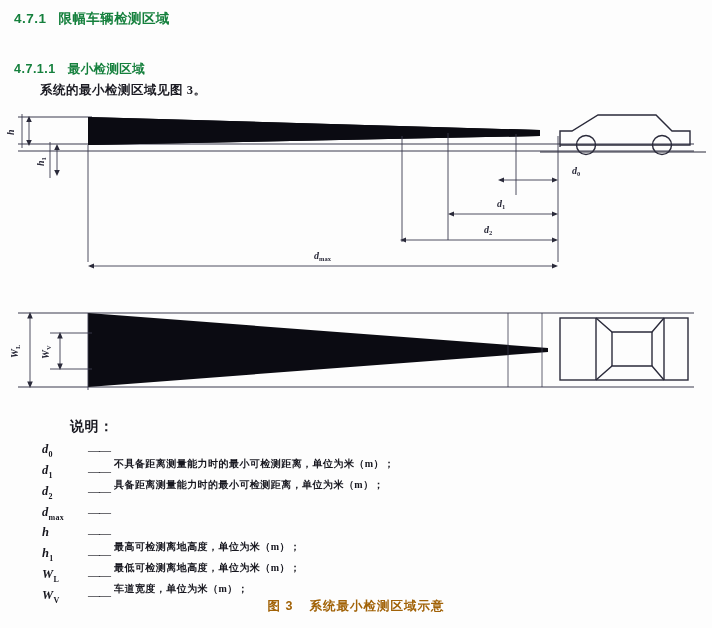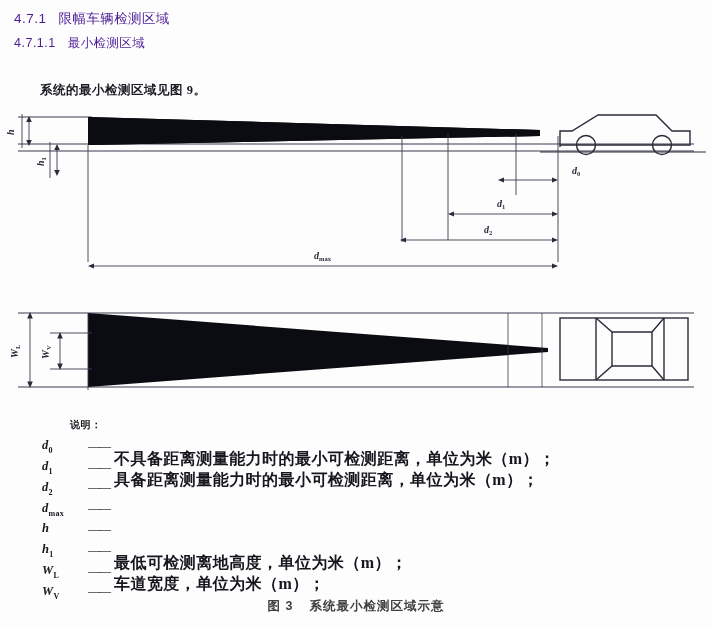--- a/index.html
+++ b/index.html
@@ -18,33 +18,33 @@
   .page {
     position: absolute;
     inset: 0;
     background: #fdfdfd;
   }
 
   
   .heading {
     position: absolute;
     font-family: "Liberation Sans", "DejaVu Sans", sans-serif;
-    font-weight: normal;
-    color: #4c1d95;
+    font-weight: bold;
+    color: #15803d;
     white-space: nowrap;
   }
   #h-section {
     left: 14px;
     top: 10px;
     font-size: 13.5px;
     letter-spacing: 0.4px;
   }
   #h-sub {
     left: 14px;
-    top: 35px;
+    top: 61px;
     font-size: 12.5px;
     letter-spacing: 0.4px;
   }
   #body-para {
     position: absolute;
     left: 40px;
     top: 82px;
     font-size: 12.5px;
     font-family: "Liberation Serif", "DejaVu Serif", serif;
     font-weight: bold;
@@ -79,21 +79,21 @@
     width: 640px;
     font-family: "Liberation Serif", "DejaVu Serif", serif;
     font-size: 11.5px;
     color: #16161e;
   }
   #legend-title {
     font-weight: bold;
     letter-spacing: 0.6px;
     margin-bottom: 4px;
     padding-left: 28px;
-    font-size: 10px;
+    font-size: 14px;
   }
   .legend-row {
     display: flex;
     align-items: center;
     height: 20.8px;
     white-space: nowrap;
   }
   .lg-sym {
     width: 46px;
     flex: 0 0 46px;
@@ -109,36 +109,36 @@
     font-weight: bold;
   }
   .lg-dash {
     flex: 0 0 26px;
     letter-spacing: -1px;
     font-size: 12px;
   }
   .lg-desc {
     font-weight: bold;
     letter-spacing: 0.45px;
-    font-size: 16px;
+    font-size: 10px;
     margin-top: 27px;
   }
 
   
   #caption {
     position: absolute;
     left: 0;
     top: 598px;
     width: 712px;
     text-align: center;
     font-family: "Liberation Sans", "DejaVu Sans", sans-serif;
     font-weight: bold;
     font-size: 12.5px;
     letter-spacing: 1px;
-    color: #404040;
+    color: #a16207;
   }
   #caption .cap-gap { display: inline-block; width: 16px; }
 
   .dimlabel {
     font-family: "Liberation Serif", "DejaVu Serif", serif;
     font-style: italic;
     font-weight: bold;
     font-size: 10px;
     fill: #2a2a3a;
   }
@@ -153,21 +153,21 @@
 <div class="page">
 
   <div class="heading" id="h-section">
     <span class="num">4.7.1</span><span class="gap-s"></span><span>限幅车辆检测区域</span>
   </div>
 
   <div class="heading" id="h-sub">
     <span class="num">4.7.1.1</span><span class="gap-s"></span><span>最小检测区域</span>
   </div>
 
-  <div id="body-para">系统的最小检测区域见图 9。</div>
+  <div id="body-para">系统的最小检测区域见图 3。</div>
 
   <div id="fig-side">
     <svg width="712" height="185" viewBox="0 0 712 185">
 
       <line x1="18" y1="44" x2="694" y2="44" stroke="#3a3a4e" stroke-width="1.1"></line>
       <line x1="18" y1="51" x2="694" y2="51" stroke="#3a3a4e" stroke-width="1.1"></line>
 
       <line x1="18" y1="17" x2="92" y2="17" stroke="#3a3a4e" stroke-width="1.1"></line>
 
       <polygon points="88,17 540,30 540,36 88,45" fill="#0b0b12"></polygon>
@@ -308,20 +308,21 @@
     </div>
 
     <div class="legend-row">
       <span class="lg-sym"><span>d</span><sub>max</sub></span>
       <span class="lg-dash">——</span>
     </div>
 
     <div class="legend-row">
       <span class="lg-sym"><span>h</span><sub></sub></span>
       <span class="lg-dash">——</span>
+      <span class="lg-desc">最高可检测离地高度，单位为米（m）；</span>
     </div>
 
     <div class="legend-row">
       <span class="lg-sym"><span>h</span><sub>1</sub></span>
       <span class="lg-dash">——</span>
       <span class="lg-desc">最低可检测离地高度，单位为米（m）；</span>
     </div>
 
     <div class="legend-row">
       <span class="lg-sym"><span>W</span><sub>L</sub></span>

